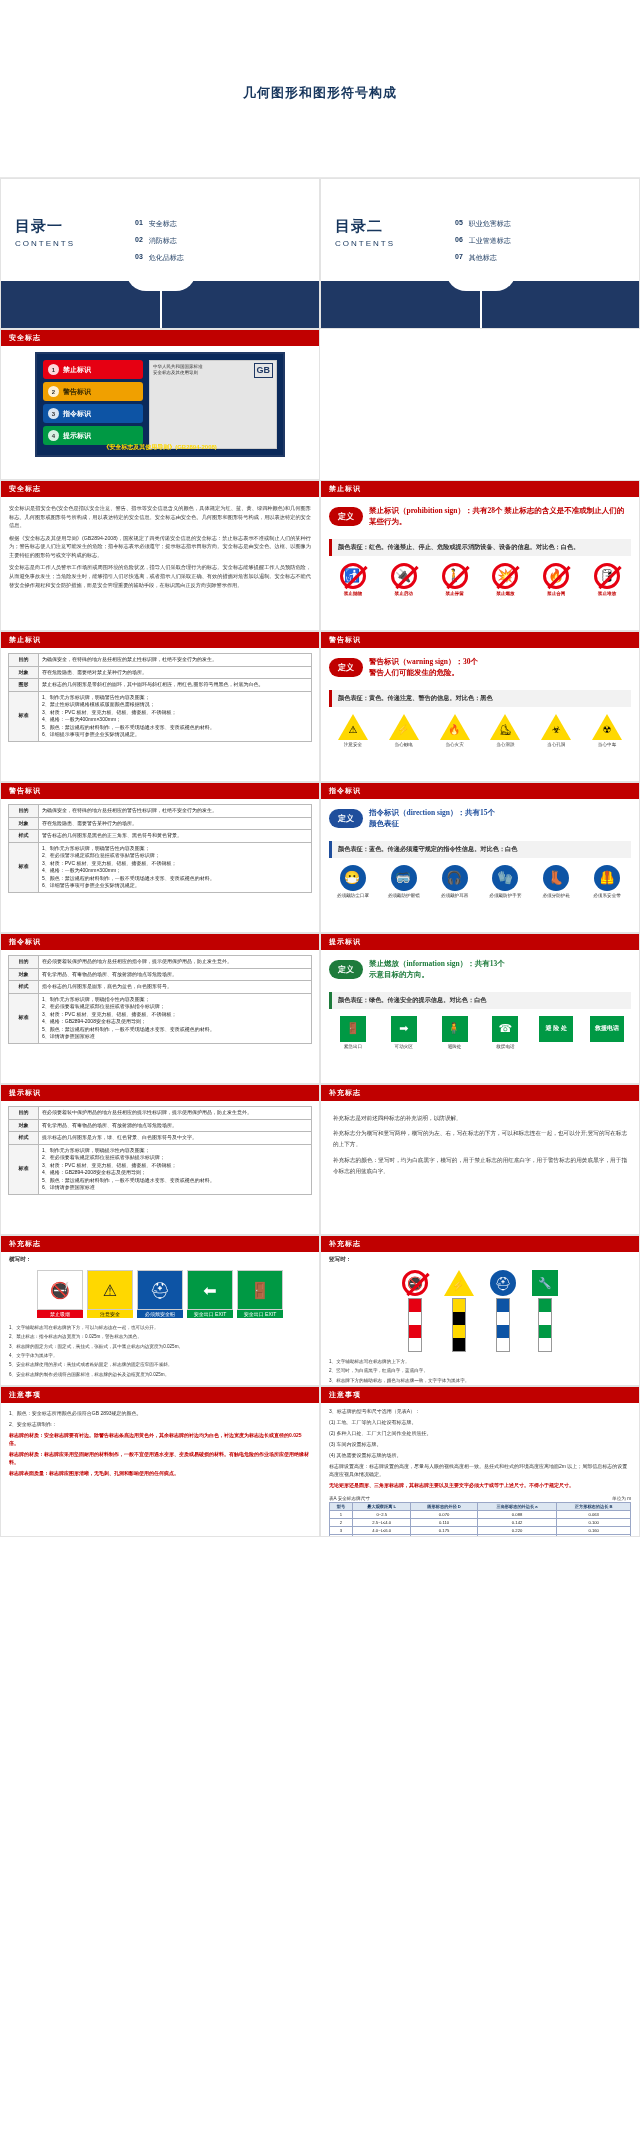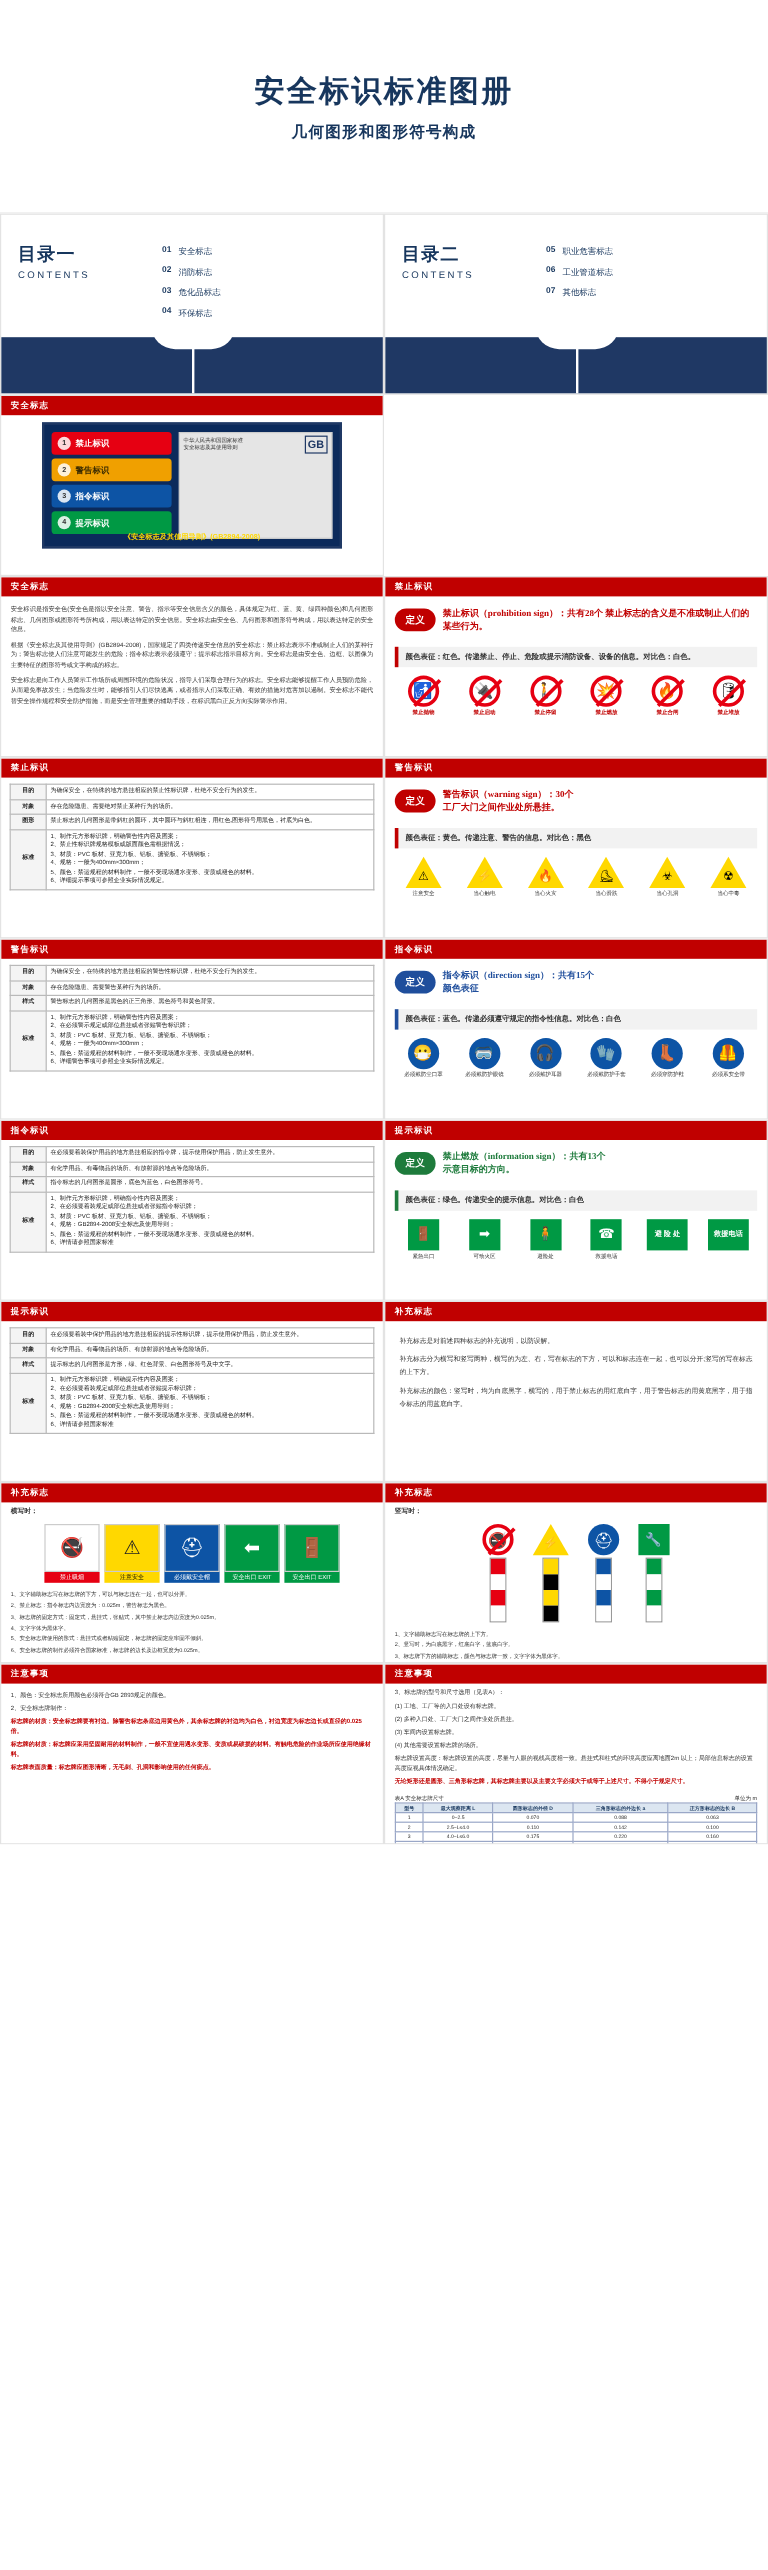--- a/index.html
+++ b/index.html
@@ -53,21 +53,21 @@
   }
   
   .toc {
     display: flex;
     flex-direction: column;
     justify-content: flex-start;
     padding: 0;
   }
   .toc-body {
     display: flex;
-    padding: 24px 14px 0 14px;
+    padding: 38px 14px 0 14px;
     height: 104px;
   }
   .toc-left { width: 120px; }
   .toc-title {
     font-size: 15px;
     font-weight: bold;
     color: #17365d;
     letter-spacing: 1px;
   }
   .toc-en {
@@ -333,21 +333,20 @@
   table.sizes th, table.sizes td{
     border:1px solid #9aa7c7;padding:1px 2px;text-align:center;
   }
   table.sizes th{background:#dce6f1;color:#17365d;font-weight:bold;}
 </style>
 </head>
 <body>
 
 <div class="page">
   <div class="title-slide">
-    <div class="title-main">安全标识标准图册</div>
     <div class="title-sub">几何图形和图形符号构成</div>
   </div>
 </div>
 
 <div class="row">
   <div class="slide toc">
     <div class="toc-body">
       <div class="toc-left">
         <div class="toc-title">目录一</div>
         <div class="toc-en">CONTENTS</div>
@@ -515,21 +514,21 @@
         </table>
     </div>
   </div>
 
   <div class="slide">
     <div class="hdr red">警告标识</div>
     <div class="def-wrap">
       <div class="def-row">
         <span class="def-pill">定义</span>
         <span class="def-text" style="white-space:pre-line;">警告标识（warning sign）：30个
-工厂大门之间作业处所悬挂。</span>
+警告人们可能发生的危险。</span>
       </div>
     </div>
     <div class="def-color-bar">颜色表征：黄色。传递注意、警告的信息。对比色：黑色</div>
     <div class="sign-strip">
       <div class="sign">
         <div class="warn">
             <span>⚠</span>
           </div>
         <div class="sign-label">注意安全</div>
       </div>

